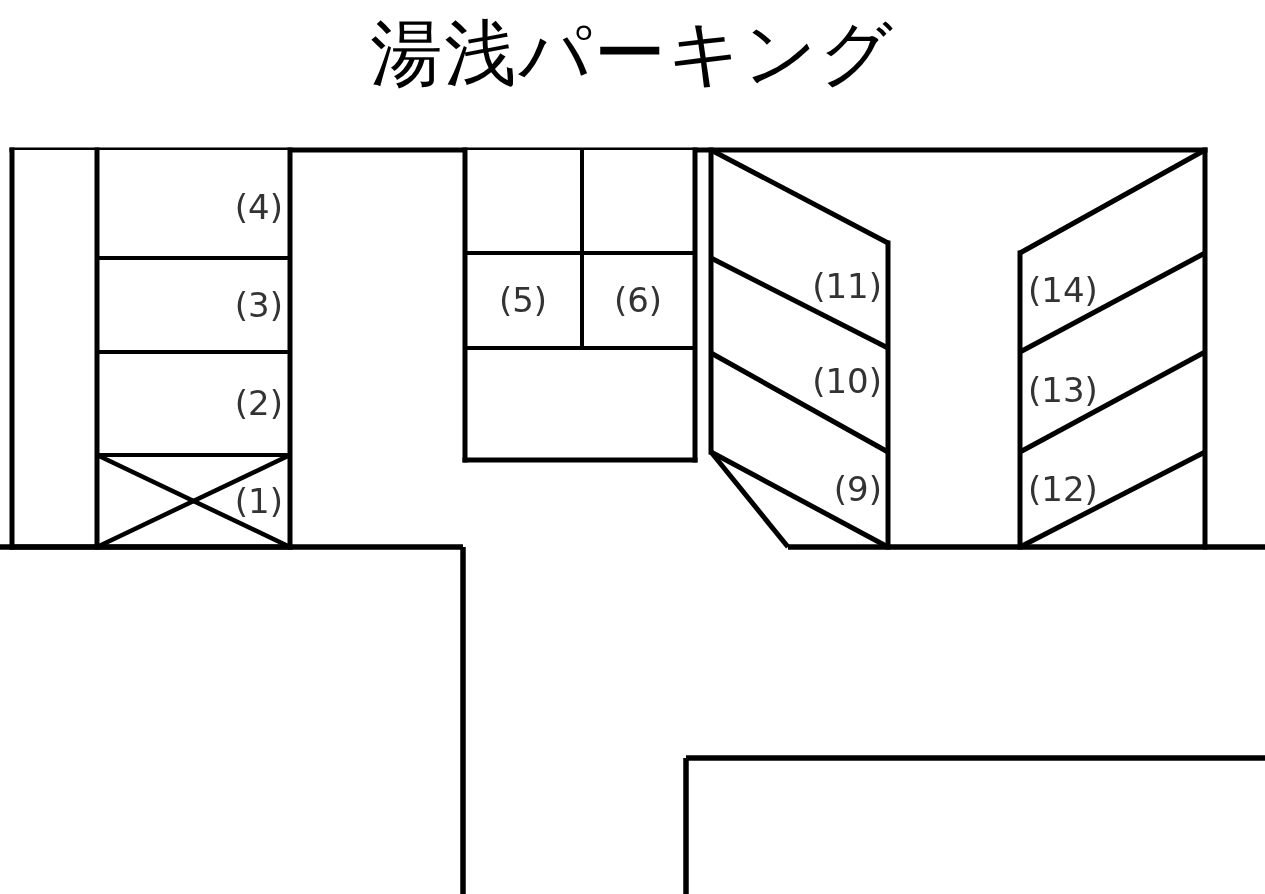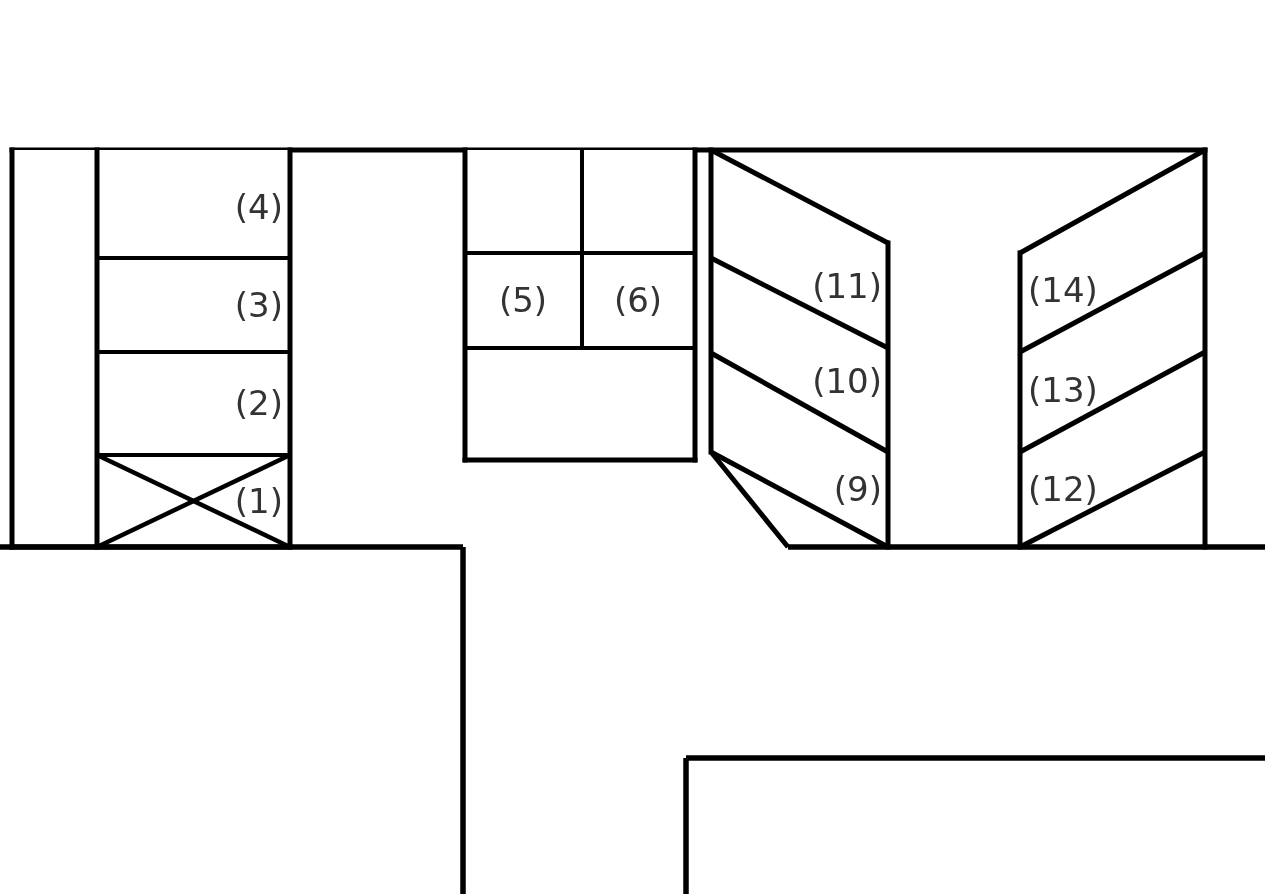--- a/index.html
+++ b/index.html
@@ -54,20 +54,21 @@
   .slant { stroke: #000000; stroke-width: 5; fill: none; stroke-linecap: butt; }
   .xmark { stroke: #000000; stroke-width: 4.5; fill: none; stroke-linecap: butt; }
   .road { stroke: #000000; stroke-width: 5.5; fill: none; stroke-linecap: butt; }
   .zone-fill { fill: #ffffff; }
 </style>
 </head>
 <body>
 
 <div id="app">
 
+  <div id="title">湯浅パーキング</div>
 
   <svg id="map" viewBox="0 0 1265 894" xmlns="http://www.w3.org/2000/svg">
 
     <g>
       <line class="wall" x1="12" y1="150" x2="1205" y2="150"></line>
     </g>
 
     <g>
       <rect class="zone-fill" x="12" y="150" width="278" height="397"></rect>
 

